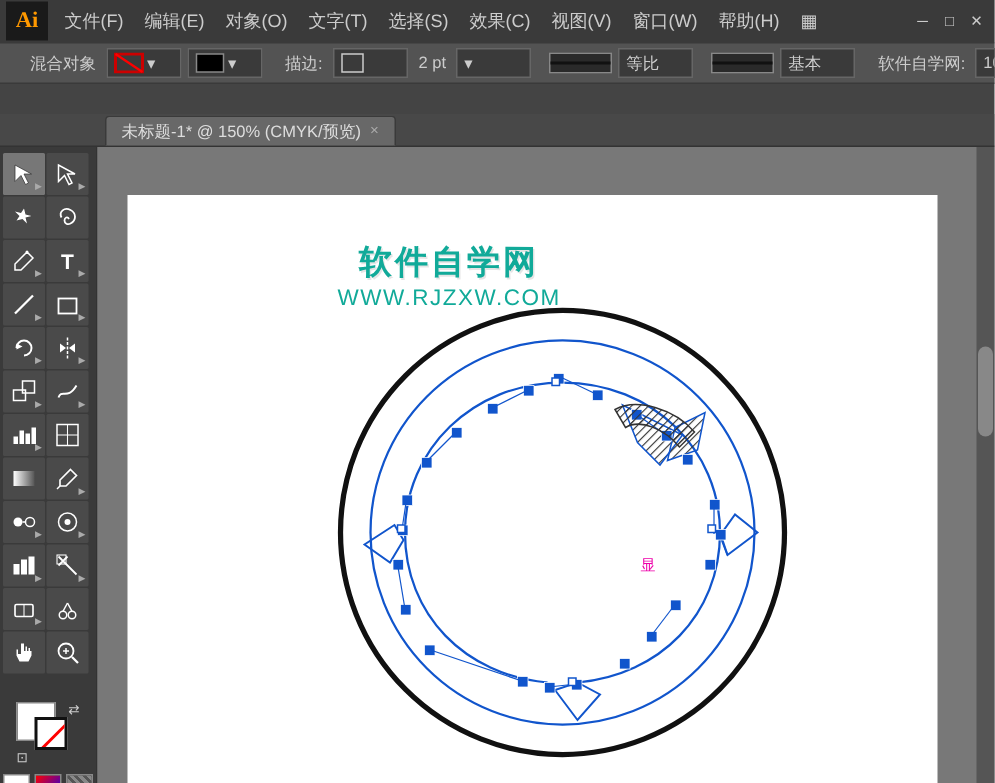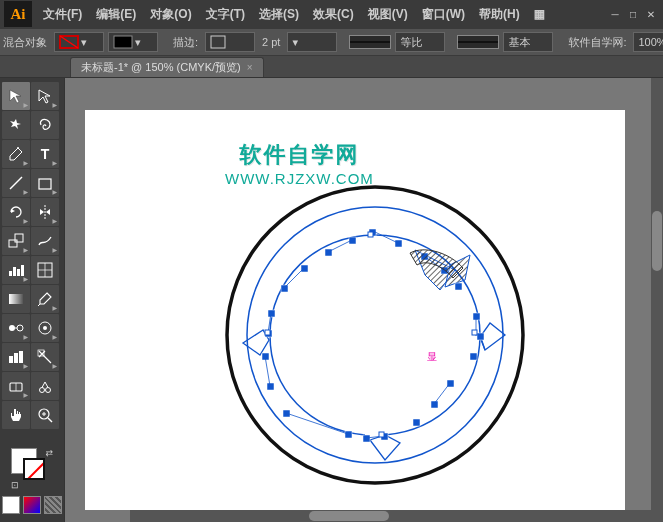--- a/index.html
+++ b/index.html
@@ -16,34 +16,33 @@
       display: flex; align-items: center; justify-content: center;
       font-family: Georgia, serif; font-size: 15px; font-weight: bold;
       color: #ff9900; margin-right: 4px;
     }
     #menu-bar {
       display: flex; align-items: center; gap: 0px; flex: 1;
     }
     .menu-item {
       padding: 2px 7px; color: #ccc; font-size: 12px; cursor: pointer;
       white-space: nowrap;
-      font-weight: bold;
     }
     #window-controls {
       display: flex; align-items: center; gap: 2px; margin-left: auto;
     }
     .win-btn {
       width: 16px; height: 16px; display: flex; align-items: center; justify-content: center;
       color: #ccc; font-size: 10px; cursor: pointer;
     }
 
     
     #toolbar {
       width: 663px; height: 28px; background: #535353;
-      display: flex; align-items: center; padding: 0 0; gap: 4px;
+      display: flex; align-items: center; padding: 0 17px; gap: 4px;
       border-top: 1px solid #3a3a3a; border-bottom: 1px solid #3a3a3a;
     }
     .toolbar-label {
       color: #ccc; font-size: 11px; white-space: nowrap; padding: 0 3px;
     }
     .toolbar-dropdown {
       height: 20px; background: #3a3a3a; border: 1px solid #666;
       color: #ccc; font-size: 11px; display: flex; align-items: center;
       padding: 0 4px; cursor: pointer; white-space: nowrap; min-width: 50px;
     }
@@ -52,20 +51,21 @@
       width: 50px; height: 14px; border: 1px solid #888;
       background: #2a2a2a; display: flex; align-items: center; justify-content: center;
     }
     .black-line { width: 40px; height: 2px; background: #111; }
 
     
     #tab-bar {
       width: 663px; height: 22px; background: #484848;
       display: flex; align-items: flex-end; padding-left: 70px;
       border-bottom: 1px solid #333;
+      margin-top: 20px;
     }
     .tab {
       height: 20px; background: #5a5a5a; border: 1px solid #3a3a3a;
       border-bottom: none; padding: 0 10px; display: flex; align-items: center;
       color: #ddd; font-size: 11px; cursor: pointer; gap: 6px;
       border-top-left-radius: 3px; border-top-right-radius: 3px;
     }
     .tab.active { background: #686868; }
     .tab-close { color: #aaa; font-size: 10px; cursor: pointer; }
 

